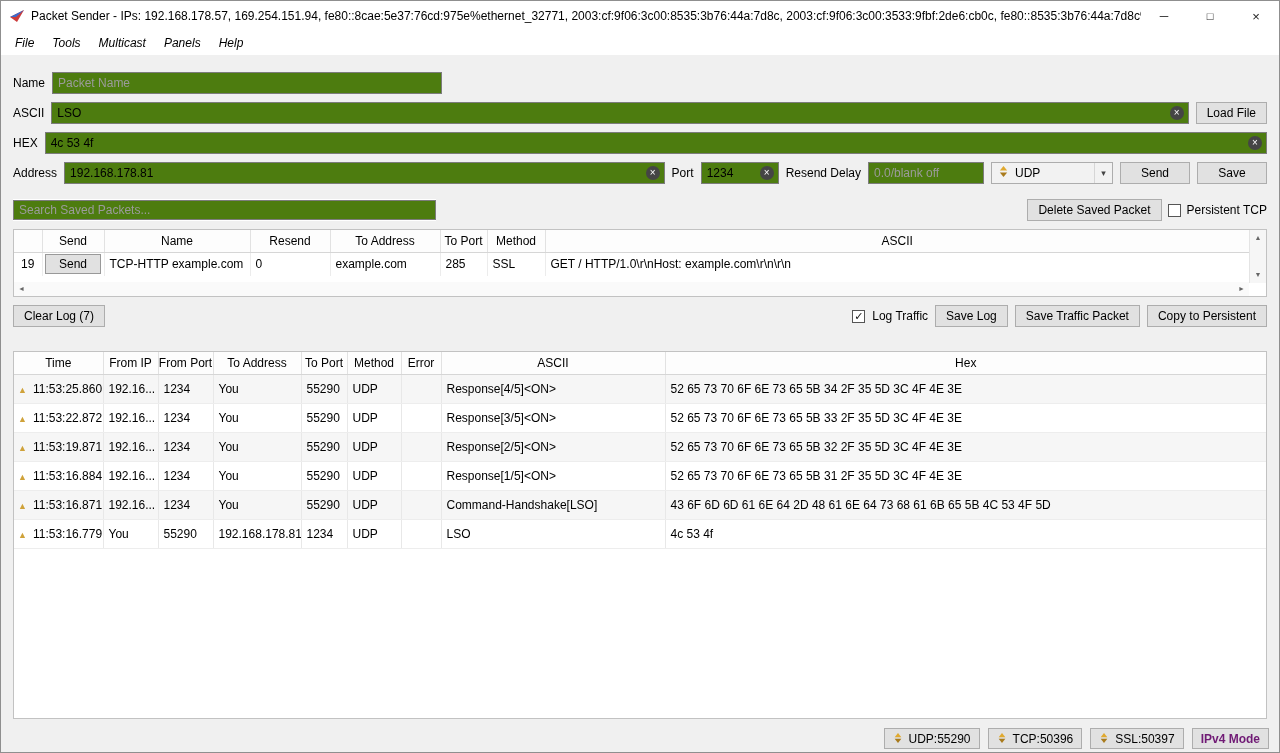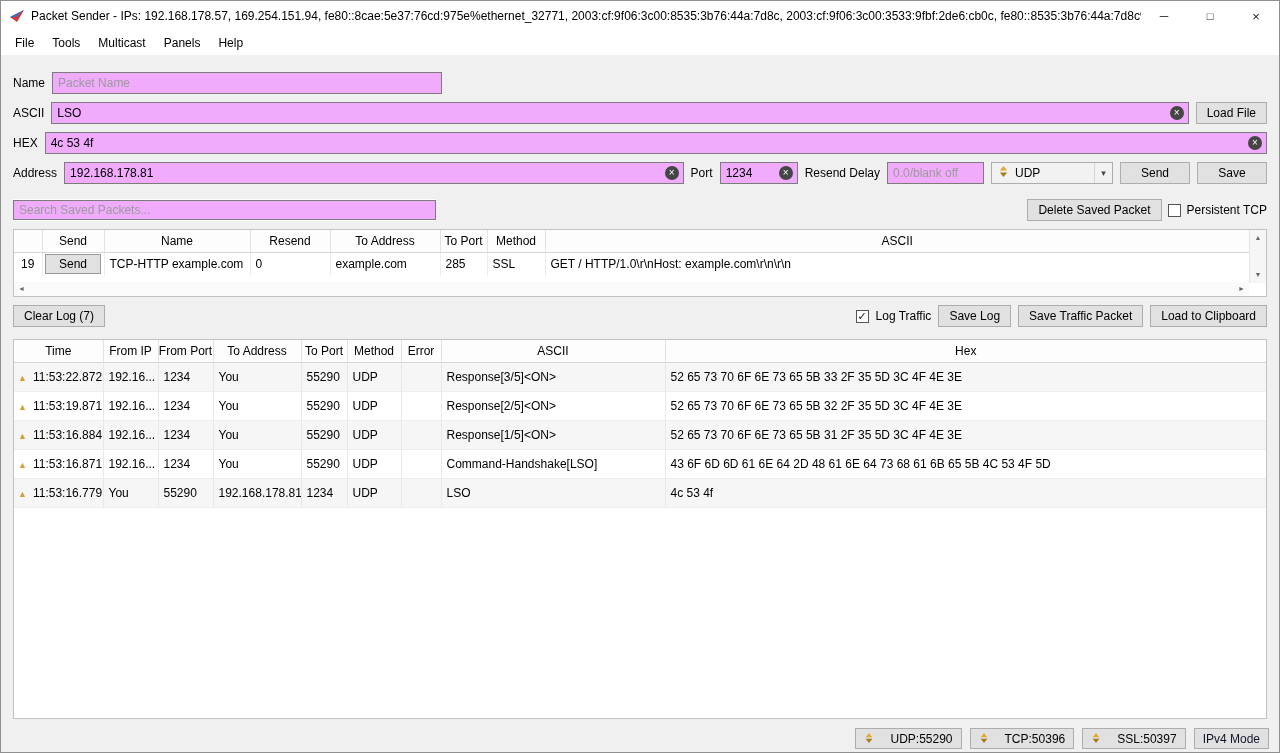--- a/index.html
+++ b/index.html
@@ -11,38 +11,38 @@
   .titlebar { height:30px; background:#fff; display:flex; align-items:center; flex:0 0 auto; }
   .app-icon { margin:0 6px 0 8px; display:inline-flex; }
   .title-text { font-size:12px; white-space:nowrap; overflow:hidden; }
   .win-controls { margin-left:auto; display:flex; height:100%; }
   .win-btn { width:46px; height:100%; display:flex; align-items:center; justify-content:center; font-size:12px; color:#222; cursor:pointer; }
   .win-btn.max { font-size:11px; }
   .win-btn.close { font-size:13px; }
 
   
   .menubar { height:25px; background:#fff; display:flex; align-items:center; padding-left:5px; flex:0 0 auto; border-bottom:1px solid #f0f0f0; }
-  .menu-item { padding:0 9px; line-height:25px; cursor:default; }
+  .menu-item { padding:0 9px; line-height:25px; cursor:default;font-style:italic; }
 
   
   .content { flex:1; background:#f0f0f0; padding:0 12px 6px 12px; display:flex; flex-direction:column; overflow:hidden;justify-content:center; }
 
   .frow { display:flex; align-items:center; gap:7px; margin-top:8px; flex:0 0 auto; }
   .frow.first { margin-top:16px; }
   .frow label { white-space:nowrap; }
 
   .input-wrap { position:relative; display:inline-flex; align-items:center; height:22px; background:#fff; }
-  .input-wrap input { width:100%; height:22px; border:1px solid #7c7c7c; padding:1px 5px; font:12px "Liberation Sans",sans-serif; background:#f0abfc; }
+  .input-wrap input { width:100%; height:22px; border:1px solid #7c7c7c; padding:1px 5px; font:12px "Liberation Sans",sans-serif; background:#4d7c0f; }
   .input-wrap.has-clear input { padding-right:24px; }
   input::placeholder { color:#9b9b9b; }
   .clear-btn { position:absolute; right:5px; width:14px; height:14px; border-radius:50%; background:#454545; color:#fff; font-size:10px; line-height:13px; text-align:center; cursor:pointer; }
   .w-name { width:390px; }
   .grow { flex:1; }
   .w-port { width:78px; }
-  .w-resend { width:97px; }
+  .w-resend { width:116px; }
   .w-search { width:423px; }
   .w-search input { height:20px; }
 
   .btn { height:22px; background:#e1e1e1; border:1px solid #adadad; font:12px "Liberation Sans",sans-serif; padding:0 10px; cursor:pointer; white-space:nowrap; }
   .btn.wide { min-width:70px; }
 
   .combo { width:122px; height:22px; border:1px solid #adadad; background:#f2f2f2; display:flex; align-items:center; padding-left:6px; gap:6px; cursor:pointer; }
   .combo-arrow { margin-left:auto; width:18px; align-self:stretch; display:flex; align-items:center; justify-content:center; color:#444; font-size:9px; border-left:1px solid #d6d6d6; }
 
   .srow { display:flex; align-items:center; margin-top:15px; flex:0 0 auto; }
@@ -66,35 +66,35 @@
   .cellbtn { width:56px; height:20px; padding:0; border-color:#999; }
   .hscroll { margin-top:auto; height:14px; display:flex; align-items:center; justify-content:space-between; padding:0 4px; background:#fafafa; }
   .scroll-arrow { color:#666; font-size:7px; line-height:8px; cursor:pointer; }
   .vscroll { width:17px; height:53px; background:#f6f6f6; border-left:1px solid #e4e4e4; display:flex; flex-direction:column; align-items:center; justify-content:space-between; padding:4px 0; flex:0 0 auto; }
 
   
   .logctl { display:flex; align-items:center; margin-top:8px; flex:0 0 auto; }
   .logctl-right { margin-left:auto; display:flex; align-items:center; gap:7px; }
 
   
-  .log-area { margin-top:12px; flex:1; background:#fff; border:1px solid #c2c2c2; overflow:hidden; }
+  .log-area { margin-top:24px; flex:1; background:#fff; border:1px solid #c2c2c2; overflow:hidden; }
   .log-table td { height:29px; border-right:1px solid #e8e8e8; border-bottom:1px solid #ededed; padding:0 5px; white-space:nowrap; overflow:hidden; }
   .log-table td:last-child { border-right:none; }
   .log-table tbody tr:nth-child(odd) { background:#f6f6f6; }
   .log-table th:nth-child(1){width:89px} .log-table th:nth-child(2){width:55px}
   .log-table th:nth-child(3){width:55px} .log-table th:nth-child(4){width:88px}
   .log-table th:nth-child(5){width:46px} .log-table th:nth-child(6){width:54px}
   .log-table th:nth-child(7){width:40px} .log-table th:nth-child(8){width:224px}
   .dir-icon { color:#cfa23a; font-size:9px; margin-right:6px; }
   td.timecell { padding-left:4px; }
 
   
   .statusbar { height:27px; background:#f0f0f0; display:flex; align-items:center; justify-content:flex-end; gap:8px; padding:0 10px; flex:0 0 auto; }
-  .status-btn { display:inline-flex; align-items:center; gap:16px; height:21px; padding:0 8px; }
-  .ipv4 .status-label { color:#0f172a; }
+  .status-btn { display:inline-flex; align-items:center; gap:6px; height:21px; padding:0 8px; }
+  .ipv4 .status-label { color:#701a75;font-weight:bold; }
 </style>
 </head>
 <body>
 
 <div class="window">
 
   <div class="titlebar">
     <span class="app-icon">
       <svg width="16" height="16" viewBox="0 0 16 16">
           <path d="M1 9 L15 2 L8 14 Z" fill="#cc3b3b"></path>
@@ -220,40 +220,51 @@
       </div>
     </div>
 
     <div class="logctl">
       <button class="btn">Clear Log (7)</button>
       <div class="logctl-right">
         <span class="checkbox checked">✓</span>
         <span>Log Traffic</span>
         <button class="btn">Save Log</button>
         <button class="btn">Save Traffic Packet</button>
-        <button class="btn">Load to Clipboard</button>
+        <button class="btn">Copy to Persistent</button>
       </div>
     </div>
 
     <div class="log-area">
       <table class="log-table">
         <thead>
             <tr id="log-head-row">
               <th>Time</th>
               <th>From IP</th>
               <th>From Port</th>
               <th>To Address</th>
               <th>To Port</th>
               <th>Method</th>
               <th>Error</th>
               <th>ASCII</th>
               <th>Hex</th>
             </tr>
           </thead>
         <tbody id="log-body">
+            <tr>
+              <td class="timecell"><span class="dir-icon">▲</span><span>11:53:25.860</span></td>
+              <td>192.16...</td>
+              <td>1234</td>
+              <td>You</td>
+              <td>55290</td>
+              <td>UDP</td>
+              <td></td>
+              <td>Response[4/5]&lt;ON&gt;</td>
+              <td class="hexcell">52 65 73 70 6F 6E 73 65 5B 34 2F 35 5D 3C 4F 4E 3E</td>
+            </tr>
             <tr>
               <td class="timecell"><span class="dir-icon">▲</span><span>11:53:22.872</span></td>
               <td>192.16...</td>
               <td>1234</td>
               <td>You</td>
               <td>55290</td>
               <td>UDP</td>
               <td></td>
               <td>Response[3/5]&lt;ON&gt;</td>
               <td class="hexcell">52 65 73 70 6F 6E 73 65 5B 33 2F 35 5D 3C 4F 4E 3E</td>

